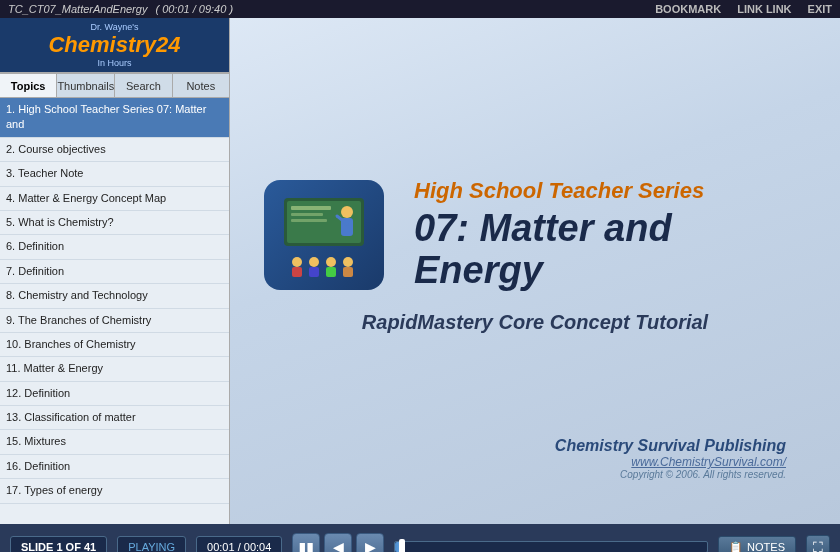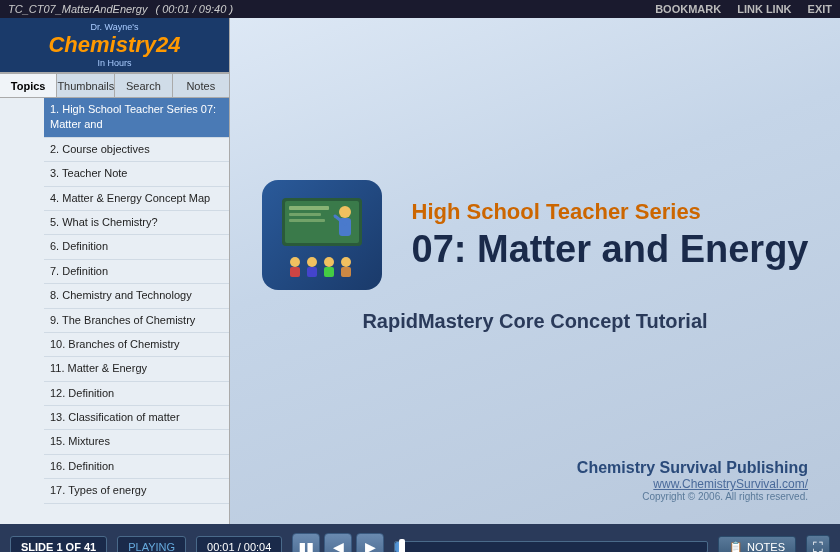--- a/index.html
+++ b/index.html
@@ -55,21 +55,20 @@
     .sidebar-tab.active {
       background: #f0f4f8;
       font-weight: bold;
       color: #000;
     }
 
     #sidebar-list {
       flex: 1;
       overflow-y: auto;
       overflow-x: hidden;
-      margin-left: 44px;
     }
     #sidebar-list::-webkit-scrollbar { width: 8px; }
     #sidebar-list::-webkit-scrollbar-track { background: #dde5ed; }
     #sidebar-list::-webkit-scrollbar-thumb { background: #aab8c8; }
 
     .sidebar-item {
       padding: 4px 6px;
       font-size: 11px;
       cursor: pointer;
       border-bottom: 1px solid #d0dae4;
@@ -103,21 +102,22 @@
 
     
     #content-area {
       flex: 1;
       background: linear-gradient(160deg, #dde8f5 0%, #c5d5e8 40%, #b8c8dc 100%);
       display: flex;
       flex-direction: column;
       align-items: center;
       justify-content: flex-end;
       position: relative;
-      padding: 12px;
+      padding: 34px;
+      font-style: italic;
     }
 
     #slide-content {
       width: 100%;
       height: 100%;
       display: flex;
       flex-direction: column;
       align-items: center;
       justify-content: center;
       position: relative;

